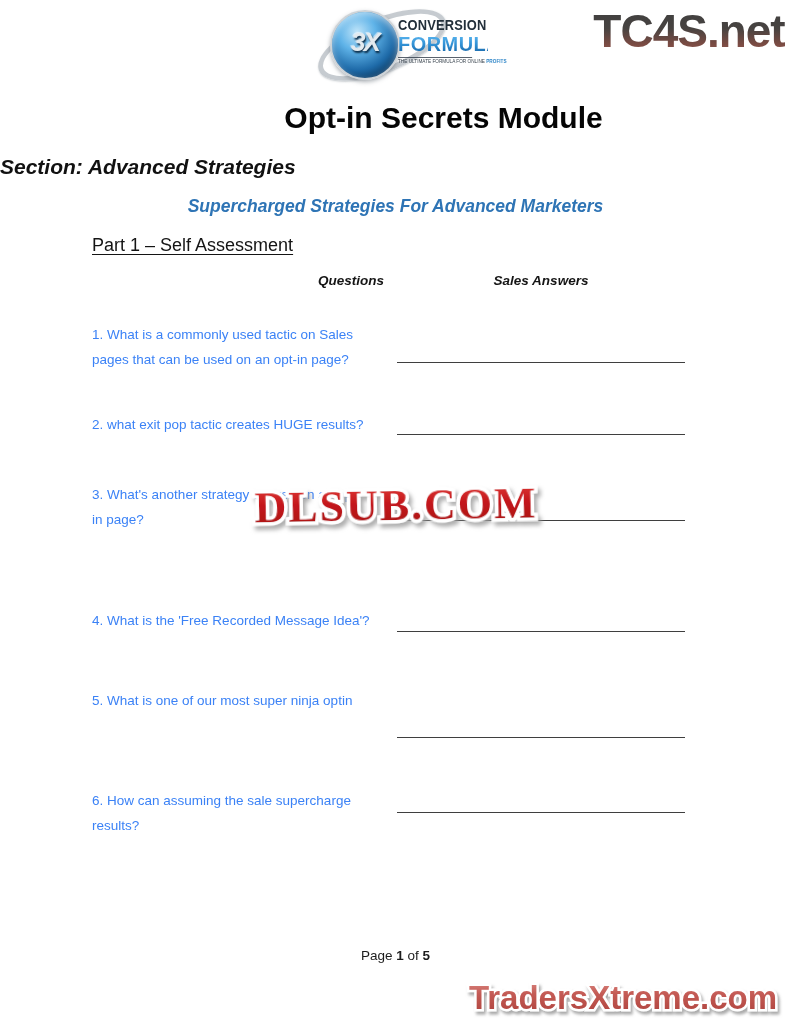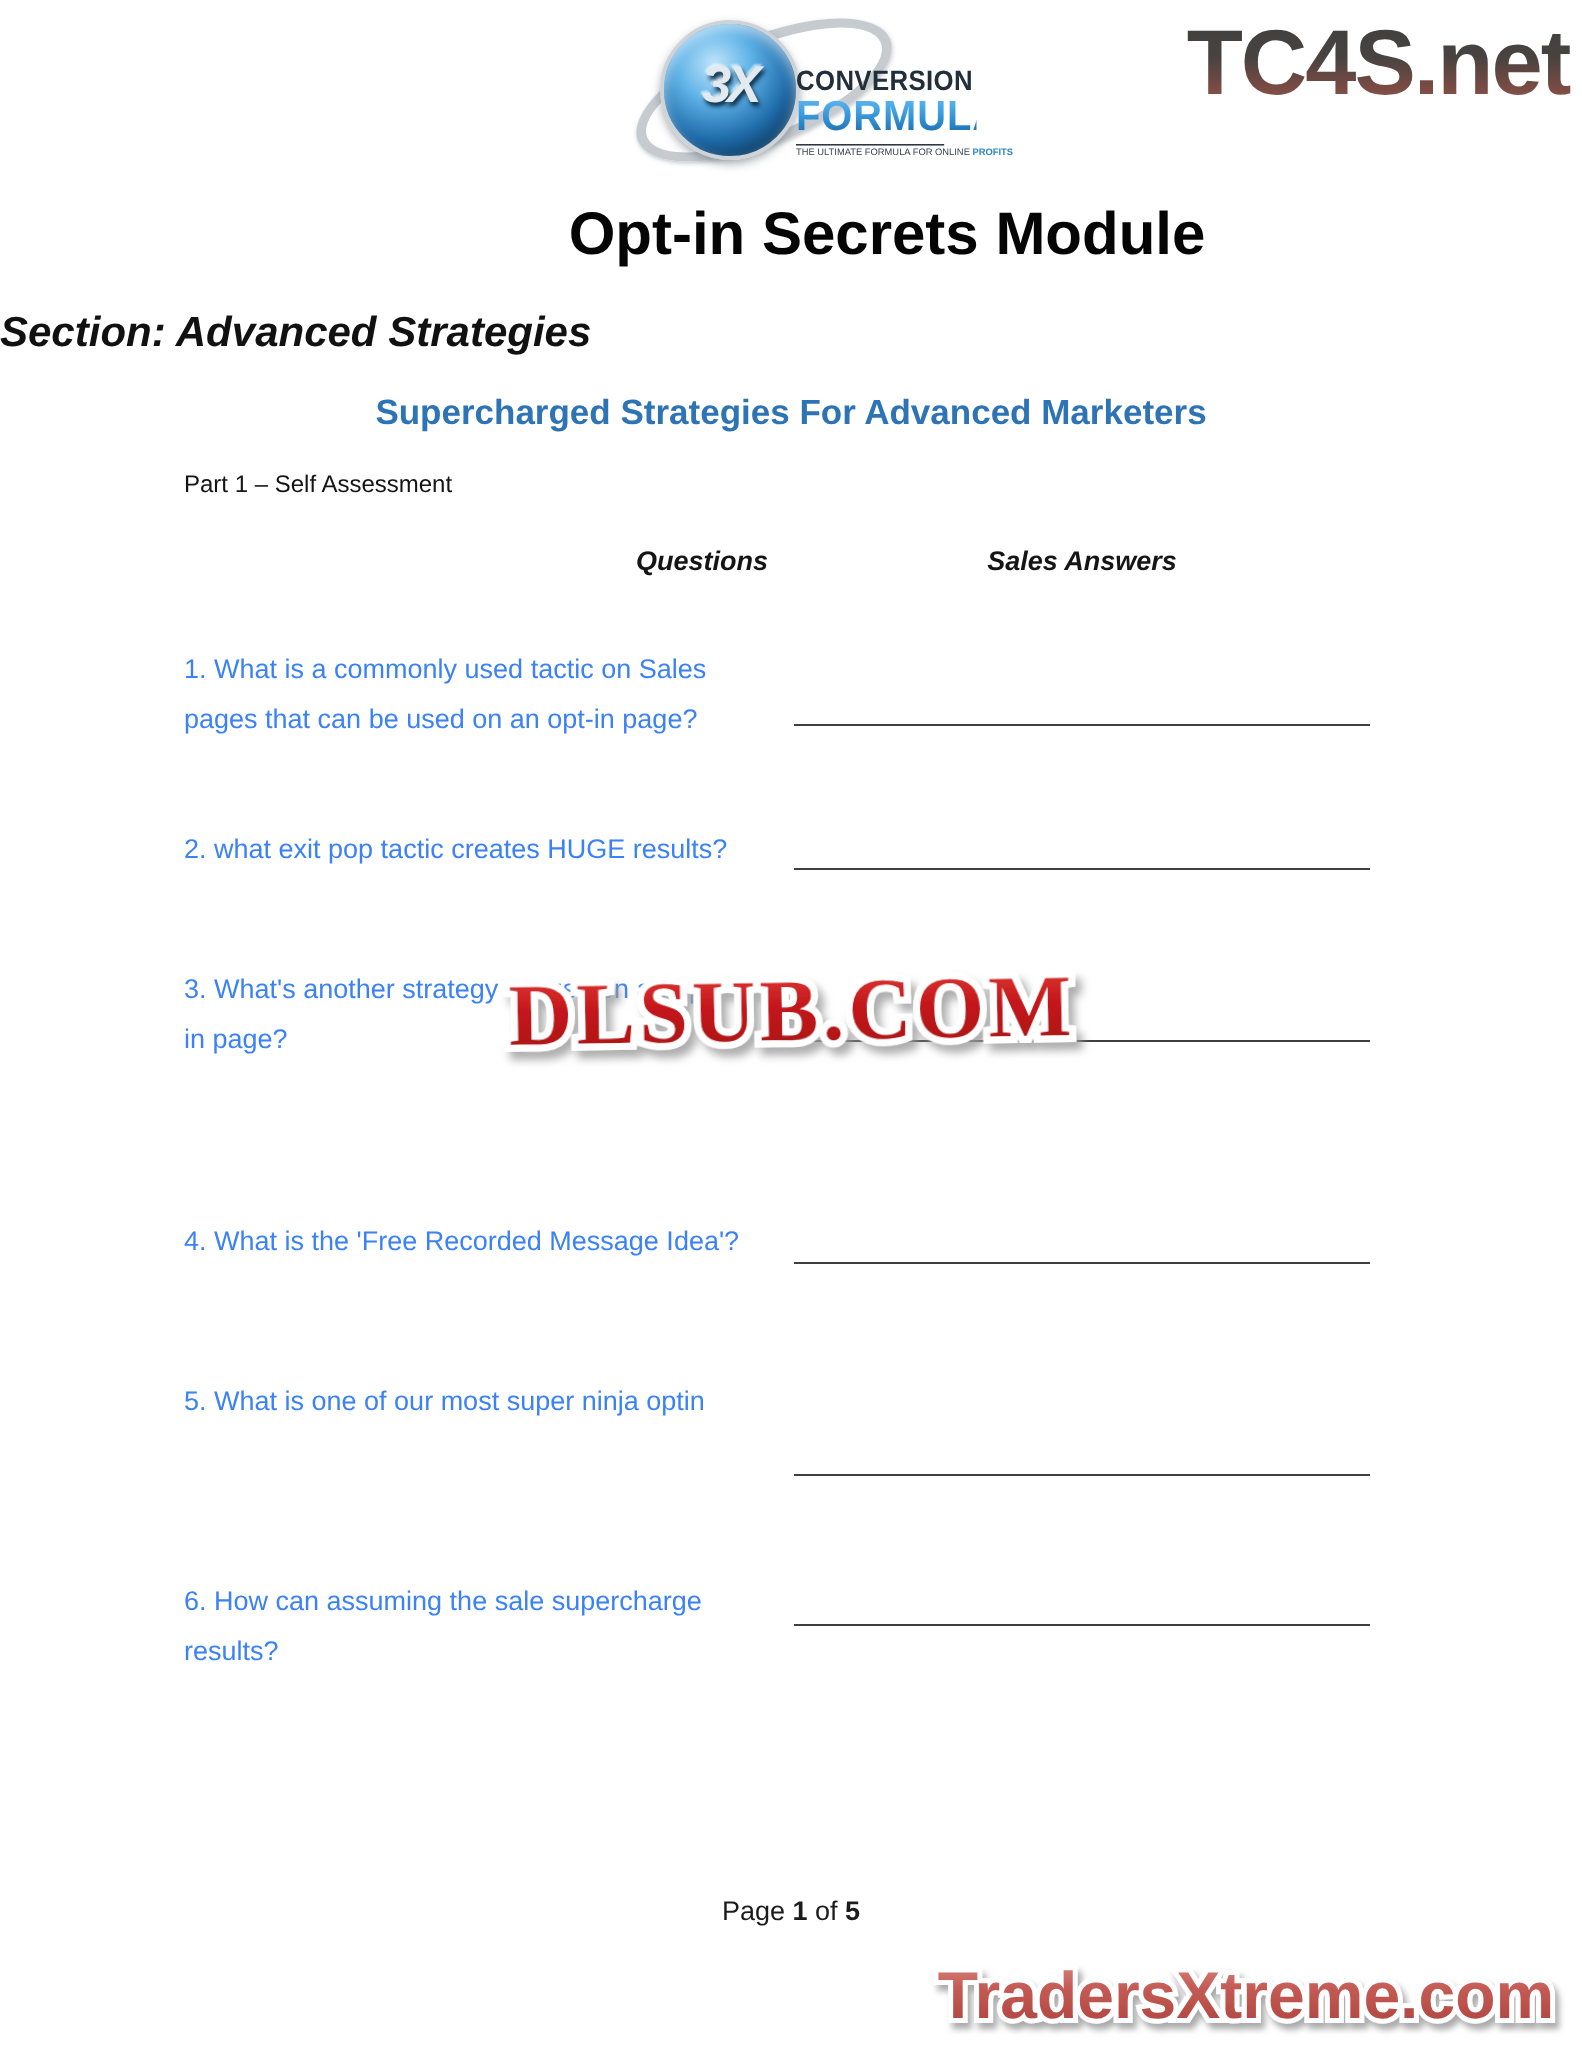--- a/index.html
+++ b/index.html
@@ -24,21 +24,21 @@
     background:radial-gradient(circle at 38% 30%,#bfe4f9 0%,#5fb3e8 30%,#1e6aa8 62%,#0a3154 85%,#06243f 100%);
     border:2px solid #ced3d7;
     box-shadow:0 2px 4px rgba(90,100,110,.5), inset 0 3px 6px rgba(255,255,255,.55);
     z-index:2;
   }
   .globe-text{
     position:absolute;left:0;top:15px;width:100%;text-align:center;
     font-style:italic;font-weight:700;font-size:26px;letter-spacing:-2px;
     color:#e3eaef;text-shadow:1px 2px 2px #0a2a45,-1px -1px 1px rgba(255,255,255,.6);
   }
-  .logo-text{position:absolute;left:86px;top:30px;z-index:3;width:95px;}
+  .logo-text{position:absolute;left:86px;top:15px;z-index:3;width:95px;}
   .logo-line1{
     font-size:14px;font-weight:800;color:#222f3a;letter-spacing:.2px;
     transform:scaleX(.92);transform-origin:left;white-space:nowrap;
   }
   .logo-line2{
     font-size:21px;font-weight:800;letter-spacing:.5px;line-height:22px;
     background:linear-gradient(#54b0ec 15%,#2f8ed2 55%,#155f9f 100%);
     -webkit-background-clip:text;background-clip:text;color:transparent;
     transform:scaleX(.95);transform-origin:left;white-space:nowrap;
   }
@@ -52,25 +52,25 @@
   .title{
     position:absolute;top:101px;left:48px;width:100%;text-align:center;
     font-size:30px;font-weight:bold;color:#050505;letter-spacing:0;
   }
   .section-heading{
     position:absolute;top:155px;left:0;width:100%;
     font-size:21px;font-weight:bold;font-style:italic;color:#111;
   }
   .subtitle{
     position:absolute;top:196px;left:0;width:100%;text-align:center;
-    font-size:17.5px;font-weight:bold;color:#2E74B5;
+    font-size:17.5px;font-weight:bold;font-style:italic;color:#2E74B5;
   }
   .part-heading{
     position:absolute;top:235px;left:92px;
-    font-size:12px;color:#141414;
+    font-size:18px;color:#141414;text-decoration:underline;
     text-underline-offset:3px;
   }
   
   .col-head{
     position:absolute;top:273px;font-size:13.5px;font-weight:bold;font-style:italic;
     color:#151515;text-align:center;
   }
   .col-head.questions{left:92px;width:292px;text-align:right;}
   .col-head.answers{left:397px;width:288px;}
   .question{

